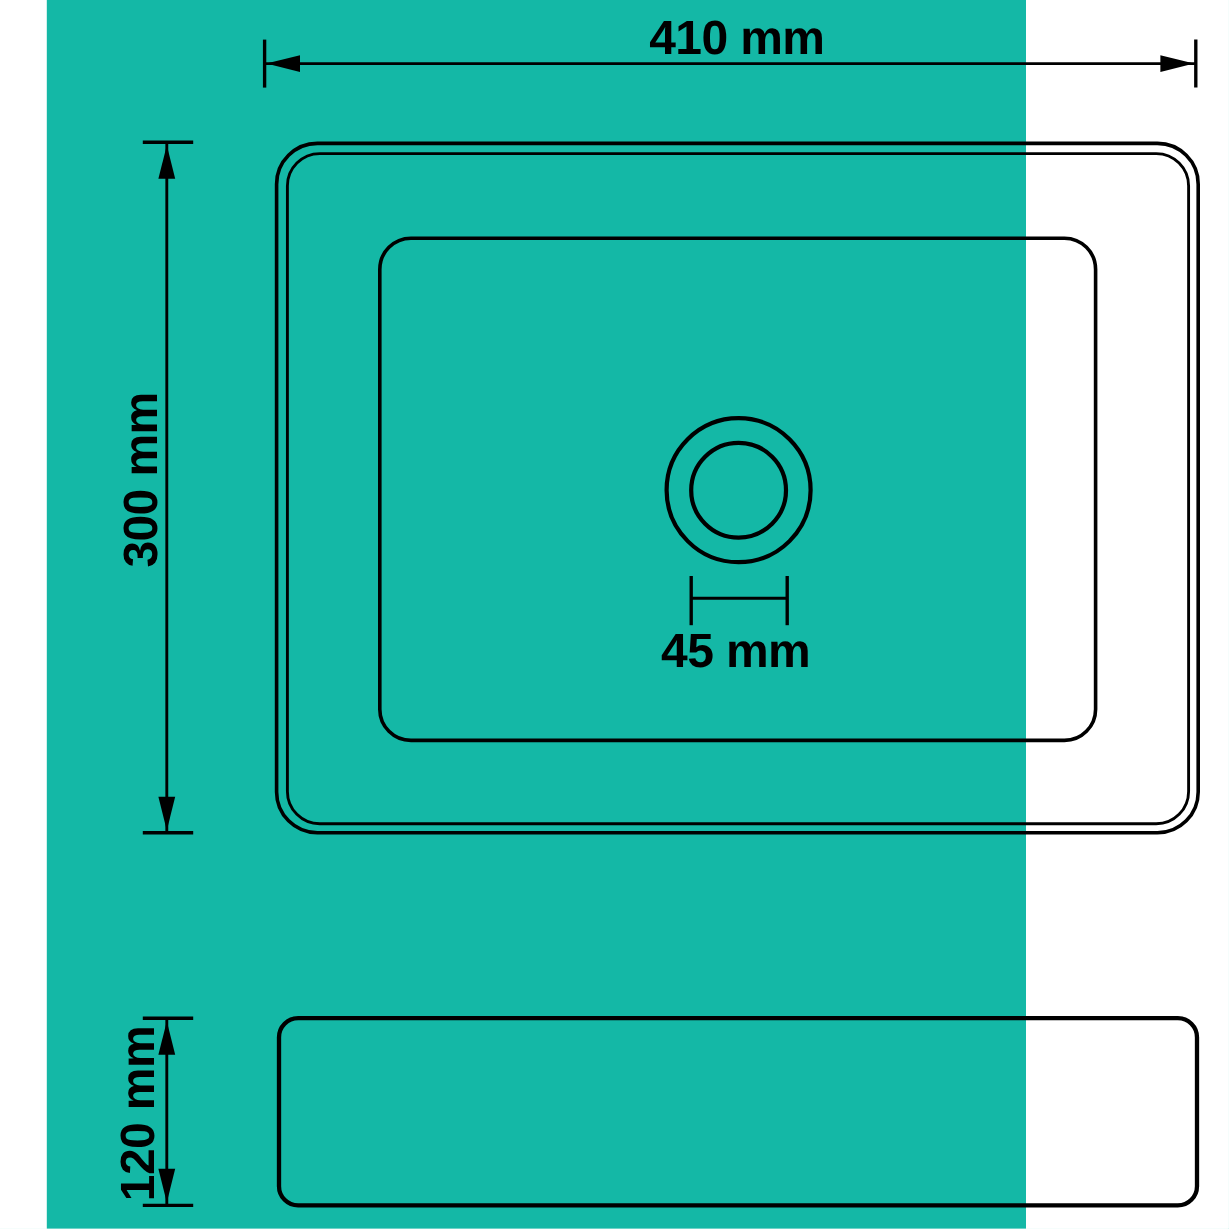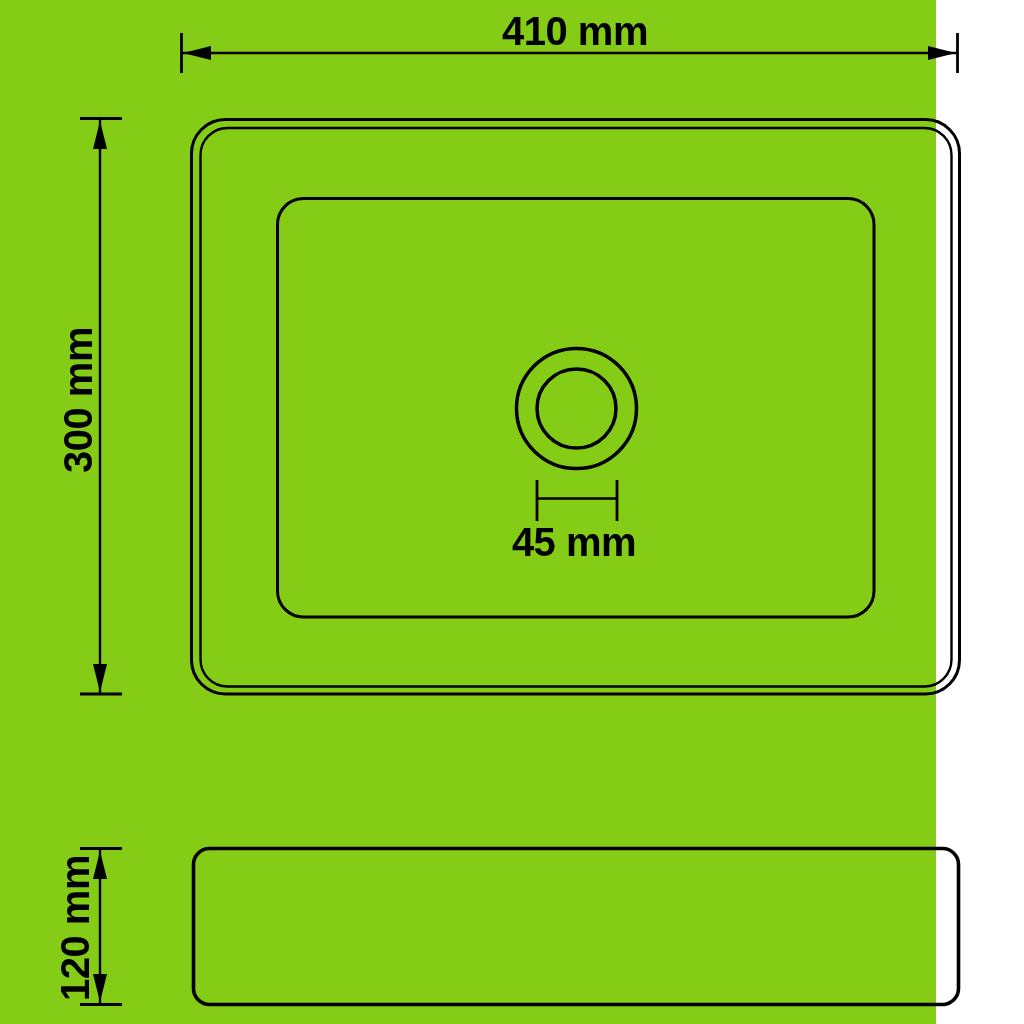--- a/index.html
+++ b/index.html
@@ -4,24 +4,25 @@
 <style>
   html, body {
     margin: 0;
     padding: 0;
     width: 1024px;
     height: 1024px;
     background: #ffffff;
     overflow: hidden;
   }
   .drawing-wrap {
-    width: 936px;
+    width: 816px;
     height: 1024px;
     position: relative;
-    background: #84cc16;
+    background: #14b8a6;
+    margin-left: 39px;
   }
   svg { display: block; }
   .dim-label {
     font-family: "Liberation Sans", sans-serif;
     font-weight: 700;
     font-size: 40px;
     letter-spacing: -0.5px;
     fill: #000000;
   }
   .dim-line  { stroke: #000000; stroke-width: 2.4; fill: none; }

